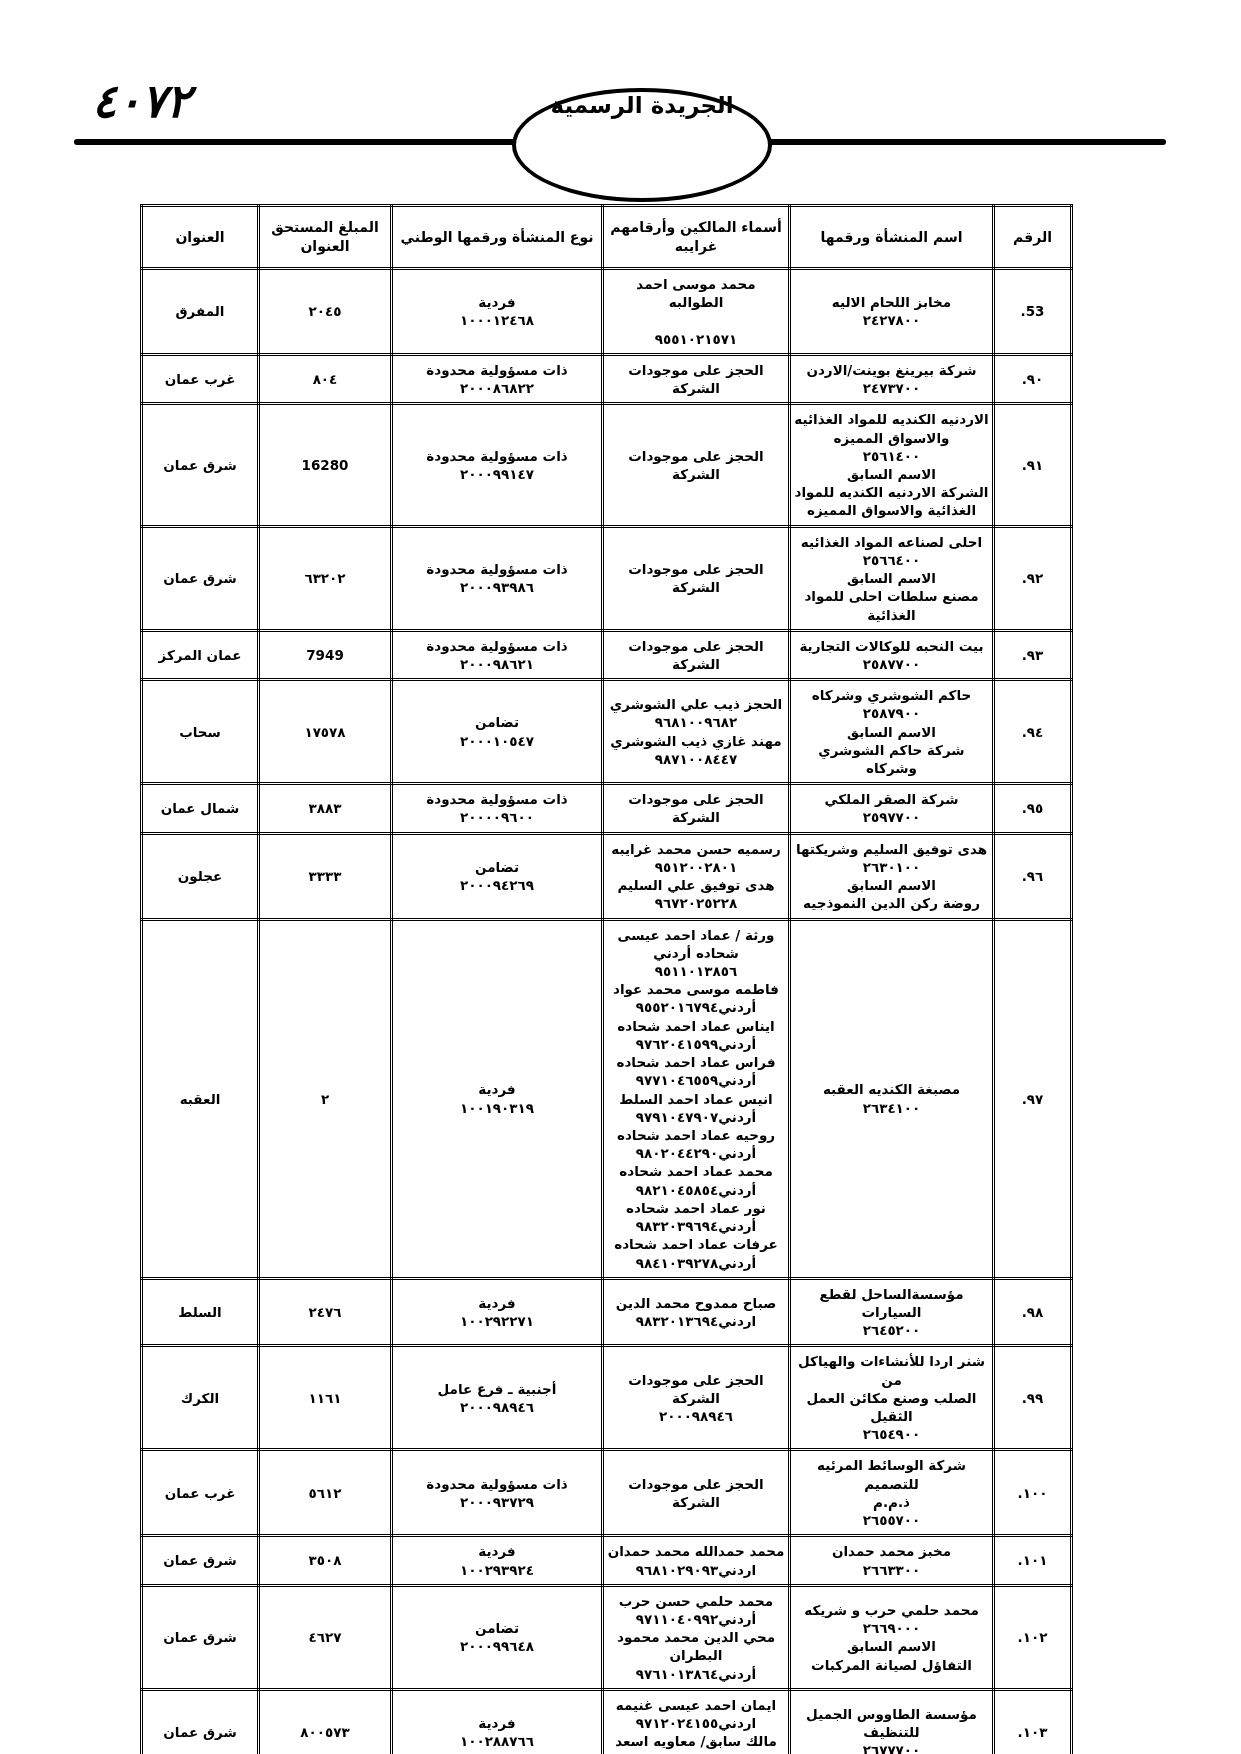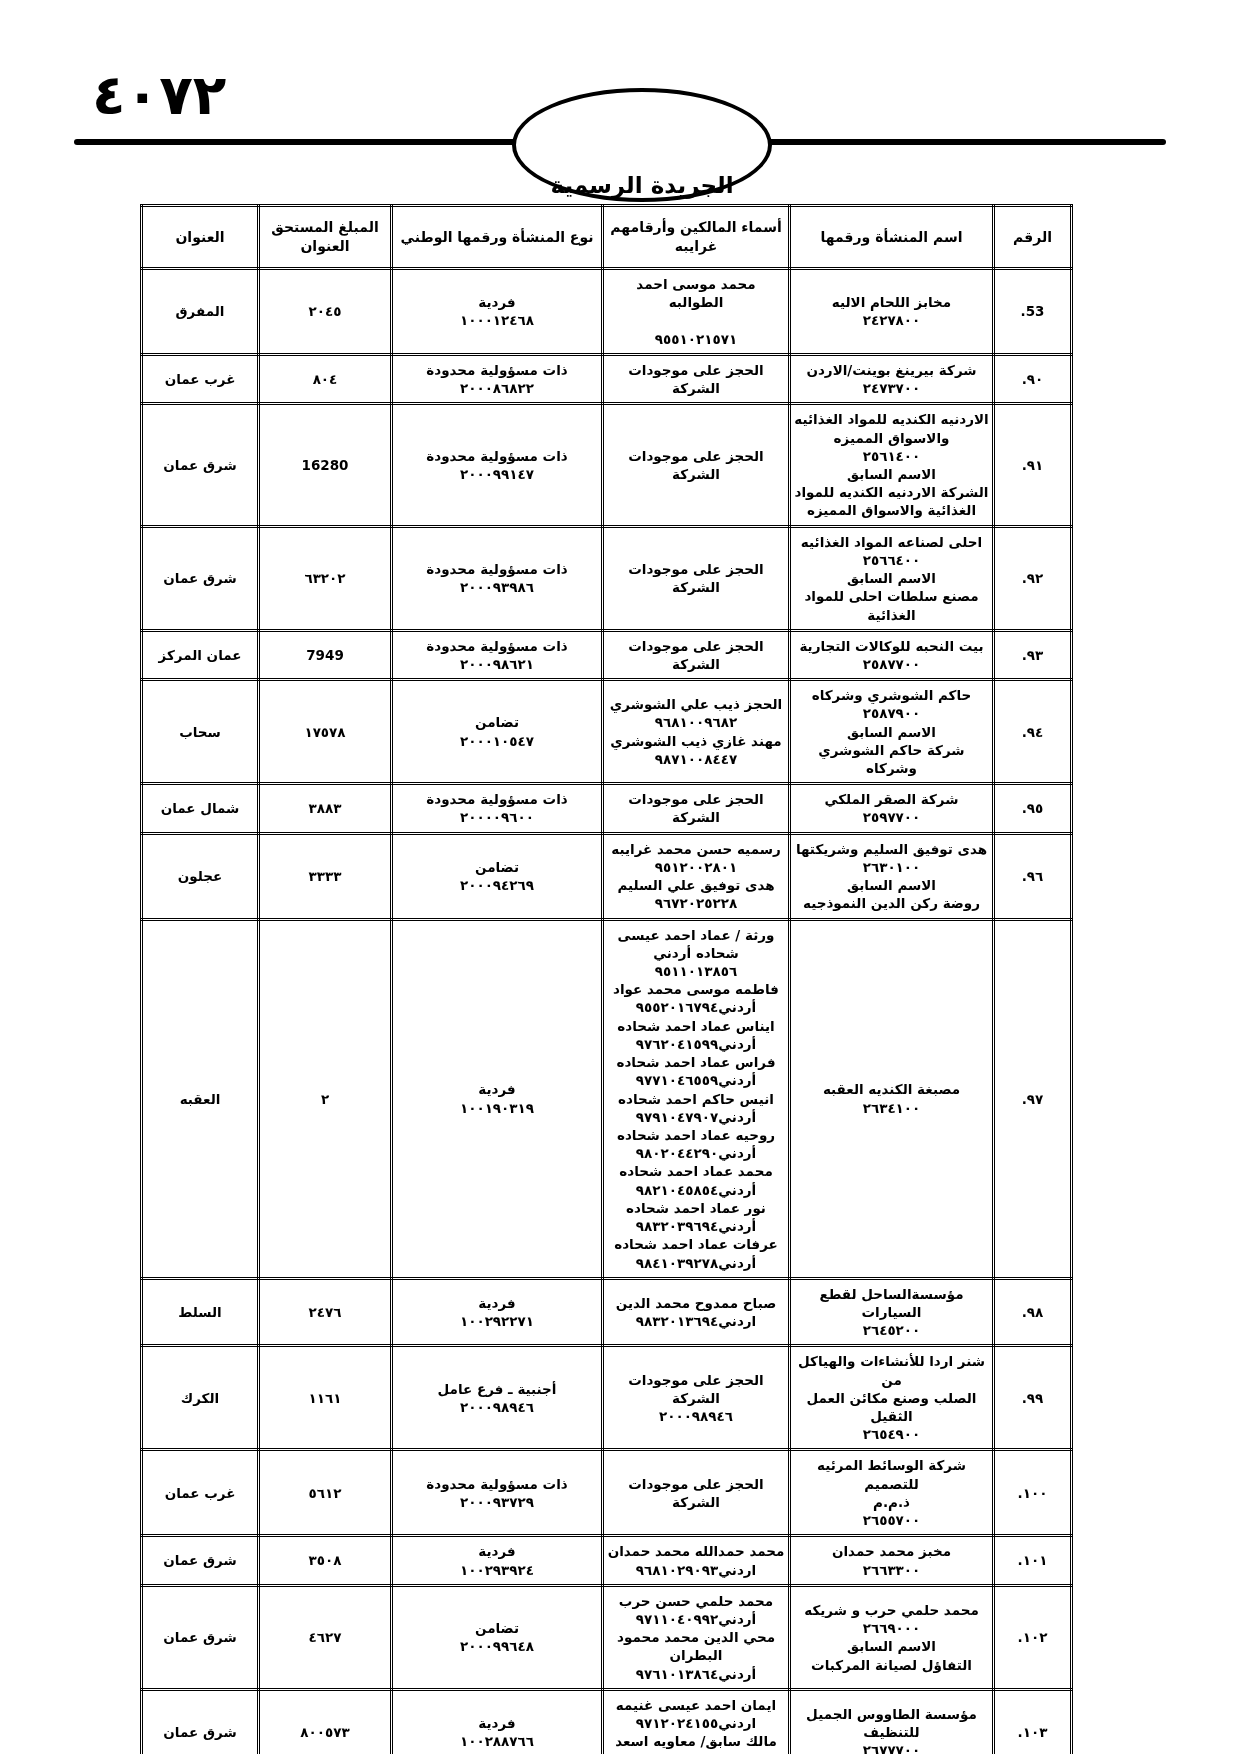--- a/index.html
+++ b/index.html
@@ -10,31 +10,31 @@
     background:#ffffff;
     color:#000;
     font-family:"DejaVu Sans",sans-serif;
     font-weight:bold;
     overflow:hidden;
     direction:rtl;
   }
   
   .masthead{position:absolute;top:0;right:0;left:0;height:200px;}
   .page-number{
-    position:absolute;left:92px;top:68px;
-    font-size:55px;letter-spacing:2px;line-height:1;
+    position:absolute;left:92px;top:78px;
+    font-size:46px;letter-spacing:2px;line-height:1;font-style:italic;
   }
   .rule{
     position:absolute;top:139px;left:74px;width:1092px;height:6px;
     background:#000;border-radius:4px;
   }
   .gazette-ellipse{
     position:absolute;left:512px;top:88px;width:252px;height:106px;
     background:#fff;border:4px solid #000;border-radius:50%;
-    display:flex;align-items:flex-end;justify-content:center;
+    display:flex;align-items:flex-start;justify-content:center;
     z-index:2;
   }
   .gazette-title{font-size:23px;}
   
   .table-wrap{position:absolute;top:204px;left:143px;width:930px;}
   table.gazette{
     width:930px;border-collapse:collapse;table-layout:fixed;
     direction:rtl;
   }
   table.gazette th,table.gazette td{
@@ -309,21 +309,21 @@
             <td>
               <div class="line">ورثة / عماد احمد عيسى</div>
               <div class="line">شحاده أردني</div>
               <div class="line">٩٥١١٠١٣٨٥٦</div>
               <div class="line">فاطمه موسى محمد عواد</div>
               <div class="line">أردني٩٥٥٢٠١٦٧٩٤</div>
               <div class="line">ايناس عماد احمد شحاده</div>
               <div class="line">أردني٩٧٦٢٠٤١٥٩٩</div>
               <div class="line">فراس عماد احمد شحاده</div>
               <div class="line">أردني٩٧٧١٠٤٦٥٥٩</div>
-              <div class="line">انيس حاكم احمد شحاده</div>
+              <div class="line">انيس عماد احمد السلط</div>
               <div class="line">أردني٩٧٩١٠٤٧٩٠٧</div>
               <div class="line">روحيه عماد احمد شحاده</div>
               <div class="line">أردني٩٨٠٢٠٤٤٢٩٠</div>
               <div class="line">محمد عماد احمد شحاده</div>
               <div class="line">أردني٩٨٢١٠٤٥٨٥٤</div>
               <div class="line">نور عماد احمد شحاده</div>
               <div class="line">أردني٩٨٣٢٠٣٩٦٩٤</div>
               <div class="line">عرفات عماد احمد شحاده</div>
               <div class="line">أردني٩٨٤١٠٣٩٢٧٨</div>
             </td>

